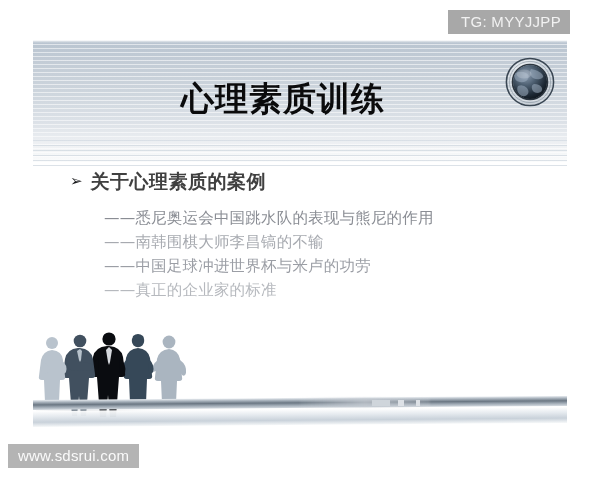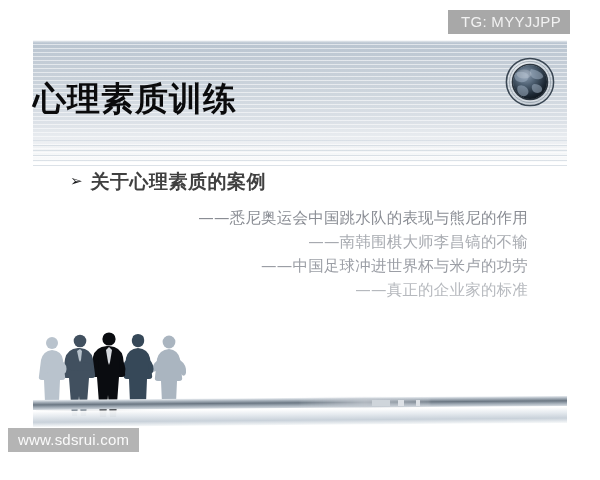--- a/index.html
+++ b/index.html
@@ -64,20 +64,21 @@
       rgba(255,255,255,0) 5px
     );
   }
 
   
   #slide-title {
     position: absolute;
     left: 33px;
     top: 82px;
     width: 500px;
+    text-align: center;
     font-family: "DejaVu Sans", "Liberation Sans", sans-serif;
     font-size: 33px;
     font-weight: bold;
     color: #0b0b0c;
     letter-spacing: 1px;
     line-height: 1;
     white-space: nowrap;
   }
 
   
@@ -111,24 +112,23 @@
     font-weight: bold;
     color: #404040;
     line-height: 1;
     letter-spacing: 0.5px;
     white-space: nowrap;
   }
 
   
   #sub-list {
     position: absolute;
-    left: 88px;
+    left: 104px;
     top: 206px;
     width: 440px;
-    text-align: right;
   }
   .sub-item {
     font-family: "DejaVu Sans", "Liberation Serif", serif;
     font-size: 15.5px;
     color: #8d9097;
     line-height: 24px;
     white-space: nowrap;
     letter-spacing: 0.2px;
   }
   .sub-item.dim-1 { color: #8a8d94; }
@@ -216,21 +216,21 @@
     color: #f2f2f2;
     font-family: "Liberation Sans", sans-serif;
     font-size: 15px;
     line-height: 17px;
     letter-spacing: 0.3px;
     white-space: nowrap;
   }
   #wm-site {
     position: absolute;
     left: 8px;
-    top: 428px;
+    top: 444px;
     padding: 3px 10px 4px 10px;
     background: #b4b4b4;
     color: #fafafa;
     font-family: "Liberation Sans", sans-serif;
     font-size: 15px;
     line-height: 17px;
     letter-spacing: 0.2px;
     white-space: nowrap;
   }
 </style>

